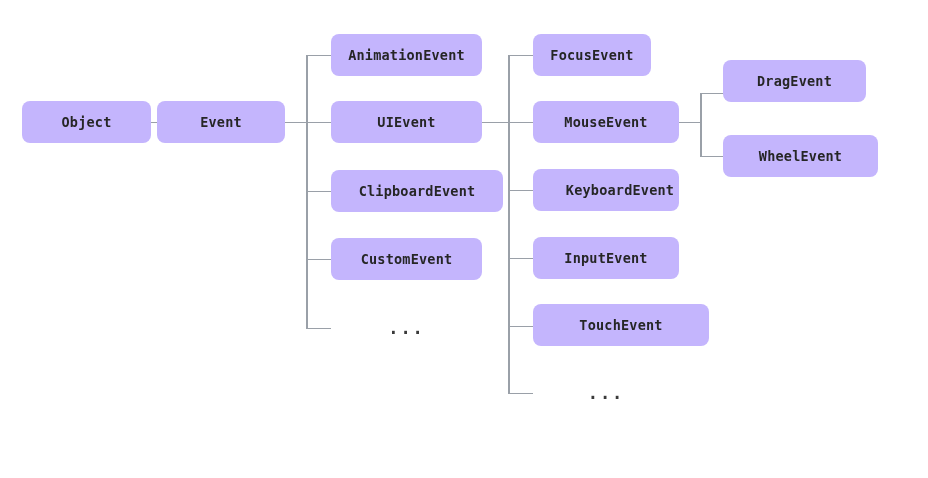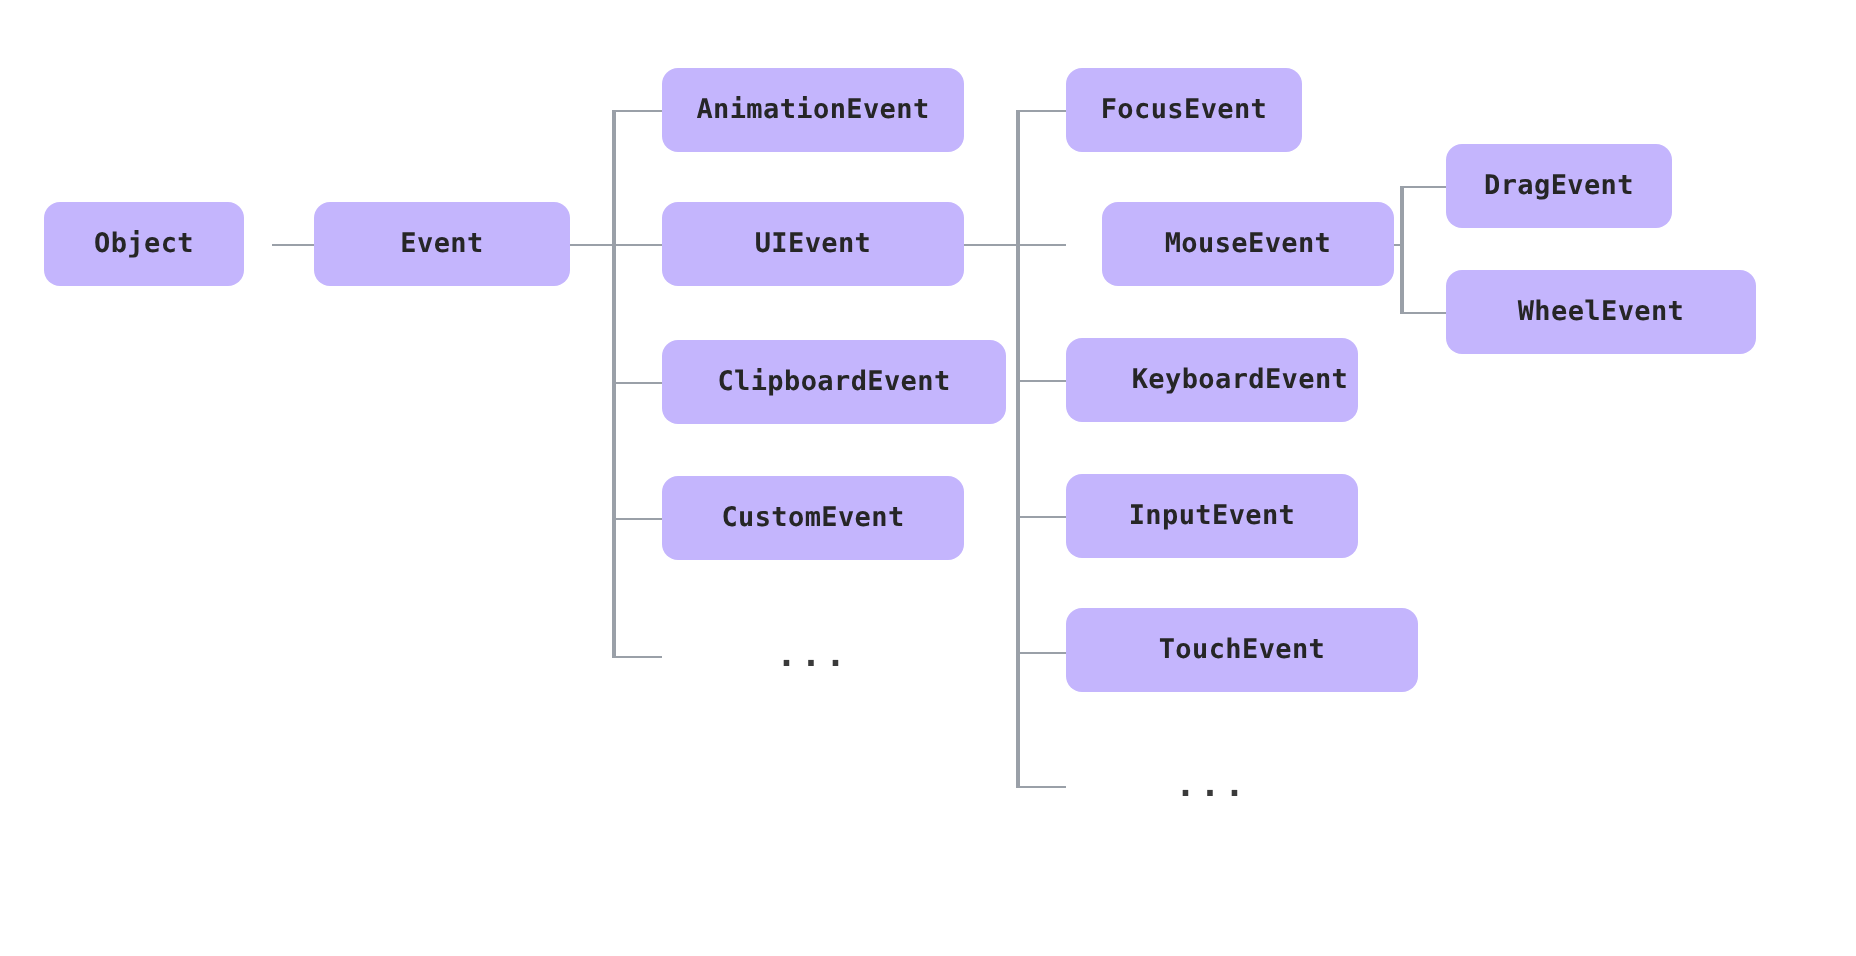--- a/index.html
+++ b/index.html
@@ -97,34 +97,34 @@
   <div class="link h" style="left:508px; top:189.5px; width:25px;"></div>
   <div class="link h" style="left:508px; top:257.5px; width:25px;"></div>
   <div class="link h" style="left:508px; top:325.5px; width:25px;"></div>
   <div class="link h" style="left:508px; top:392.5px; width:25px;"></div>
 
   <div class="link h" style="left:679px; top:121.5px; width:22px;"></div>
   <div class="link v" style="left:700px; top:93px; height:63px;"></div>
   <div class="link h" style="left:700px; top:92.5px; width:23px;"></div>
   <div class="link h" style="left:700px; top:155.5px; width:23px;"></div>
 
-  <div class="node" style="left:22px; top:101px; width:100px;">Object</div>
+  <div class="node" style="left:22px; top:101px; width:129px;">Object</div>
 
   <div class="node" style="left:157px; top:101px; width:128px;">Event</div>
 
   <div class="node" style="left:331px; top:34px; width:151px;">AnimationEvent</div>
   <div class="node" style="left:331px; top:101px; width:151px;">UIEvent</div>
   <div class="node" style="left:331px; top:170px; width:172px;">ClipboardEvent</div>
   <div class="node" style="left:331px; top:238px; width:151px;">CustomEvent</div>
   <div class="ellipsis" style="left:331px; top:307px; width:151px;">...</div>
 
   <div class="node" style="left:533px; top:34px; width:118px;">FocusEvent</div>
-  <div class="node" style="left:551px; top:101px; width:146px;">MouseEvent</div>
+  <div class="node" style="left:533px; top:101px; width:146px;">MouseEvent</div>
   <div class="node" style="left:533px; top:169px; width:146px;padding-left:28px;">KeyboardEvent</div>
   <div class="node" style="left:533px; top:237px; width:146px;">InputEvent</div>
   <div class="node" style="left:533px; top:304px; width:176px;">TouchEvent</div>
   <div class="ellipsis" style="left:533px; top:372px; width:146px;">...</div>
 
-  <div class="node" style="left:723px; top:72px; width:113px;">DragEvent</div>
+  <div class="node" style="left:723px; top:60px; width:143px;">DragEvent</div>
   <div class="node" style="left:723px; top:135px; width:155px;">WheelEvent</div>
 
 
 </div>
 
 </body></html>

